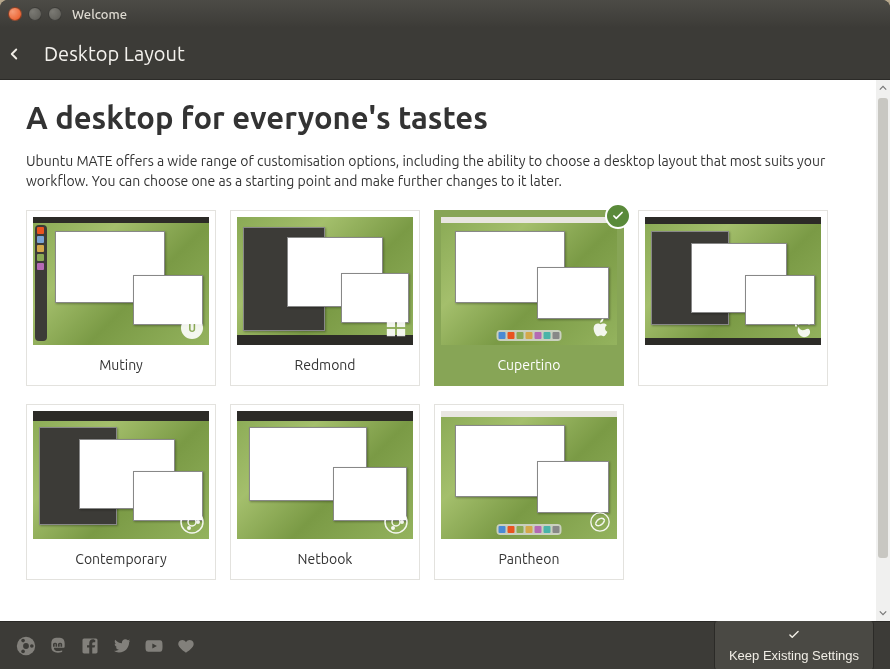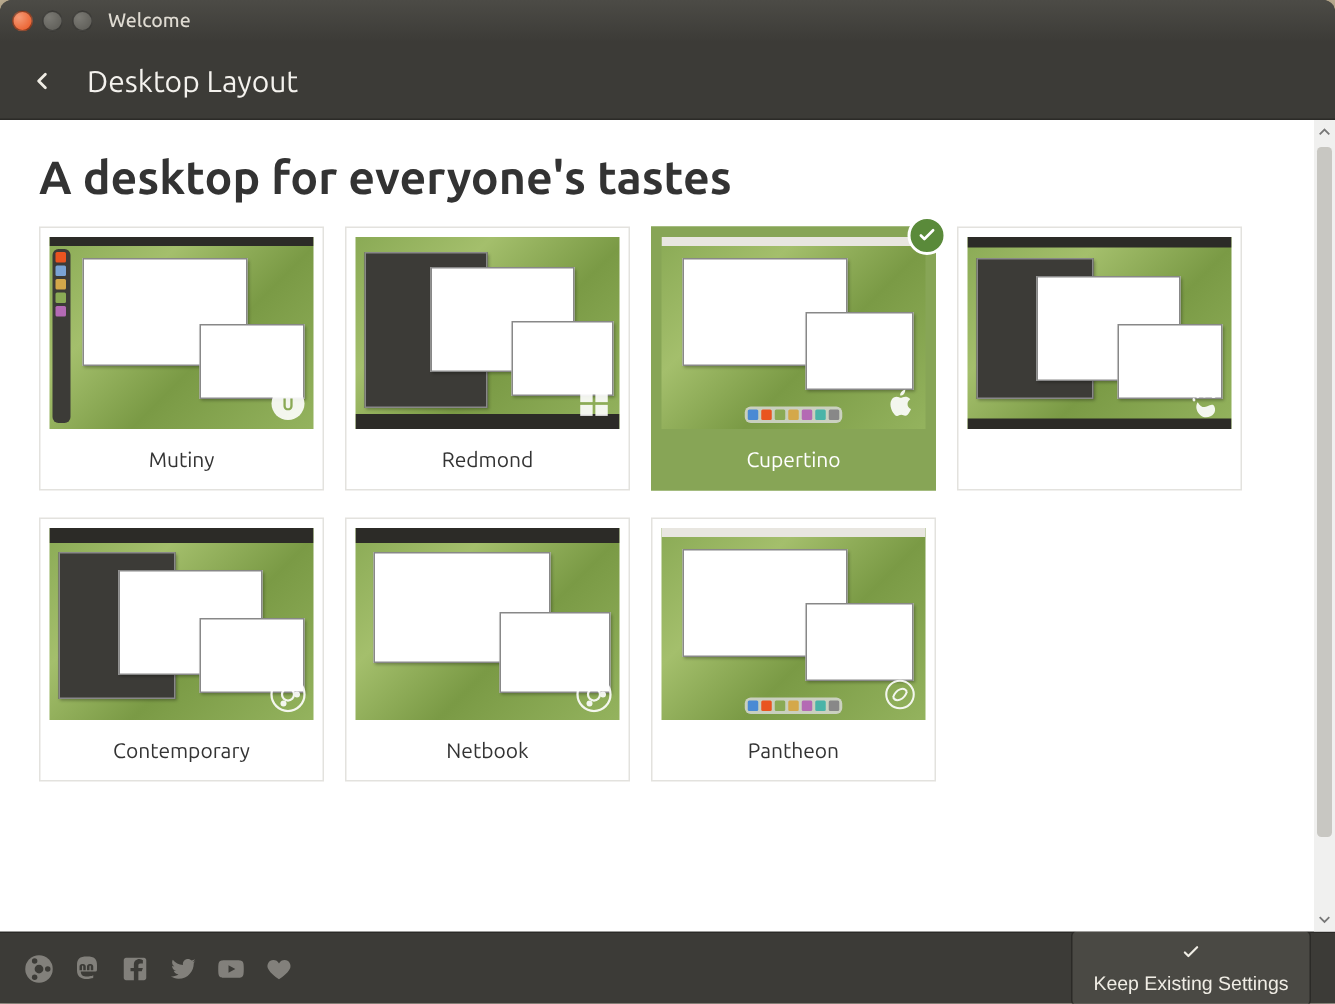--- a/index.html
+++ b/index.html
@@ -5,21 +5,21 @@
     * { margin: 0; padding: 0; box-sizing: border-box; }
     body { font-family: "Ubuntu", "Segoe UI", sans-serif; background: #c8b89a; width: 890px; height: 669px; overflow: hidden; position: relative; }
     .window { position: absolute; top: 0; left: 0; width: 890px; height: 669px; background: #3c3b37; border-radius: 8px 8px 0 0; box-shadow: 0 4px 16px rgba(0,0,0,0.5); display: flex; flex-direction: column; }
     .titlebar { height: 28px; background: linear-gradient(to bottom, #4c4b46, #3c3b37); display: flex; align-items: center; padding: 0 8px; border-radius: 8px 8px 0 0; }
     .window-btns { display: flex; gap: 6px; }
     .wbtn { width: 14px; height: 14px; border-radius: 50%; border: 1px solid rgba(0,0,0,0.4); }
     .wbtn.close { background: radial-gradient(circle at 30% 30%, #f59b77, #e95420); }
     .wbtn.min { background: radial-gradient(circle at 30% 30%, #7b7a74, #5a5954); }
     .wbtn.max { background: radial-gradient(circle at 30% 30%, #7b7a74, #5a5954); }
     .title-text { color: #dfdbd2; font-size: 13px; margin-left: 10px; font-weight: 500; }
-    .header { height: 52px; background: #3c3b37; display: flex; align-items: center; padding: 0 16px; border-bottom: 1px solid #2b2a27; }
+    .header { height: 52px; background: #3c3b37; display: flex; align-items: center; padding: 0 2px; border-bottom: 1px solid #2b2a27; }
     .back-btn { width: 24px; height: 24px; display: flex; align-items: center; justify-content: center; cursor: pointer; }
     .header-title { color: #f4f2ee; font-size: 20px; font-weight: 400; margin-left: 18px; }
     .content-wrap { flex: 1; display: flex; background: #fff; position: relative; }
     .content { flex: 1; padding: 20px 26px; overflow-y: auto; }
     .scrollbar { width: 14px; background: #f0f0ef; display: flex; flex-direction: column; align-items: center; }
     .sb-arrow { width: 12px; height: 12px; display: flex; align-items: center; justify-content: center; margin: 2px 0; }
     .sb-track { flex: 1; width: 10px; background: #f0f0ef; position: relative; }
     .sb-thumb { width: 10px; height: 460px; background: #c8c7c2; border-radius: 3px; margin-top: 2px; }
     h1 { font-size: 31px; font-weight: 600; color: #333; margin-bottom: 16px; }
     .desc { font-size: 14px; color: #333; line-height: 1.45; margin-bottom: 18px; }
@@ -61,20 +61,21 @@
       <svg width="18" height="18" viewBox="0 0 24 24">
           <path d="M15 6l-6 6 6 6" stroke="#f0ede5" stroke-width="2.5" fill="none" stroke-linecap="round" stroke-linejoin="round"></path>
         </svg>
     </div>
     <div class="header-title">Desktop Layout</div>
   </div>
 
   <div class="content-wrap">
     <div class="content">
       <h1>A desktop for everyone's tastes</h1>
+      <p class="desc">Ubuntu MATE offers a wide range of customisation options, including the ability to choose a desktop layout that most suits your workflow. You can choose one as a starting point and make further changes to it later.</p>
 
       <div class="grid">
 
 
         <div class="card">
           <div class="thumb">
             <div class="mk-panel" style="top:0;left:0;right:0;height:6px;"></div>
             <div class="mk-dock mk-dock-v" style="top:8px;left:2px;bottom:4px;width:12px;background:#3c3b37;">
               <div class="mk-dot" style="background:#e95420;"></div>
                 <div class="mk-dot" style="background:#7aa3d4;"></div>

